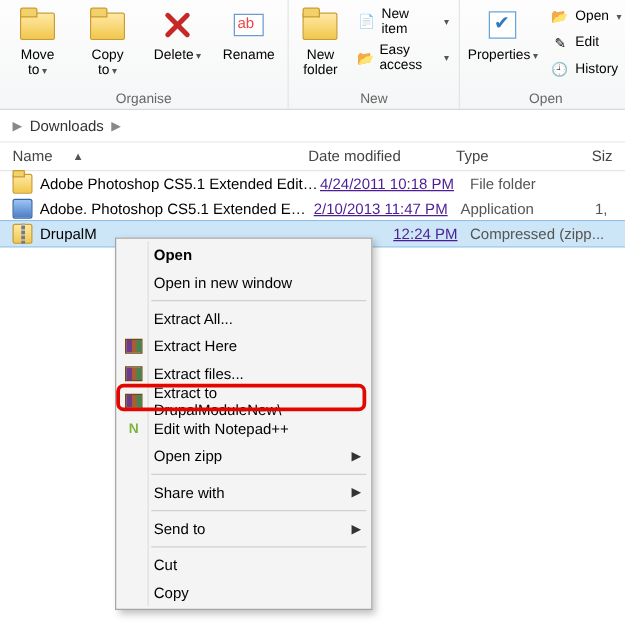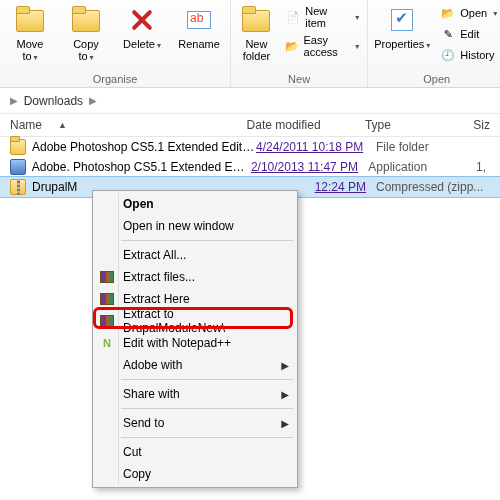--- a/index.html
+++ b/index.html
@@ -201,40 +201,40 @@
       <span>Open in new window</span>
     </div>
   <div class="sep"></div>
   <div class="mi">
       <span>Extract All...</span>
     </div>
   <div class="mi">
       <span class="mic">
         <span class="rar"></span>
       </span>
-      <span>Extract files...</span>
+      <span>Extract Here</span>
     </div>
   <div class="mi">
       <span class="mic">
         <span class="rar"></span>
       </span>
-      <span>Extract Here</span>
+      <span>Extract files...</span>
     </div>
   <div class="mi">
       <span class="mic">
         <span class="rar"></span>
       </span>
       <span>Extract to DrupalModuleNew\</span>
     </div>
   <div class="mi">
       <span class="mic npp">N</span>
       <span>Edit with Notepad++</span>
     </div>
   <div class="mi">
-      <span>Adobe with</span>
+      <span>Open zipp</span>
       <span class="sub">▶</span>
     </div>
   <div class="sep"></div>
   <div class="mi">
       <span>Share with</span>
       <span class="sub">▶</span>
     </div>
   <div class="sep"></div>
   <div class="mi">
       <span>Send to</span>

